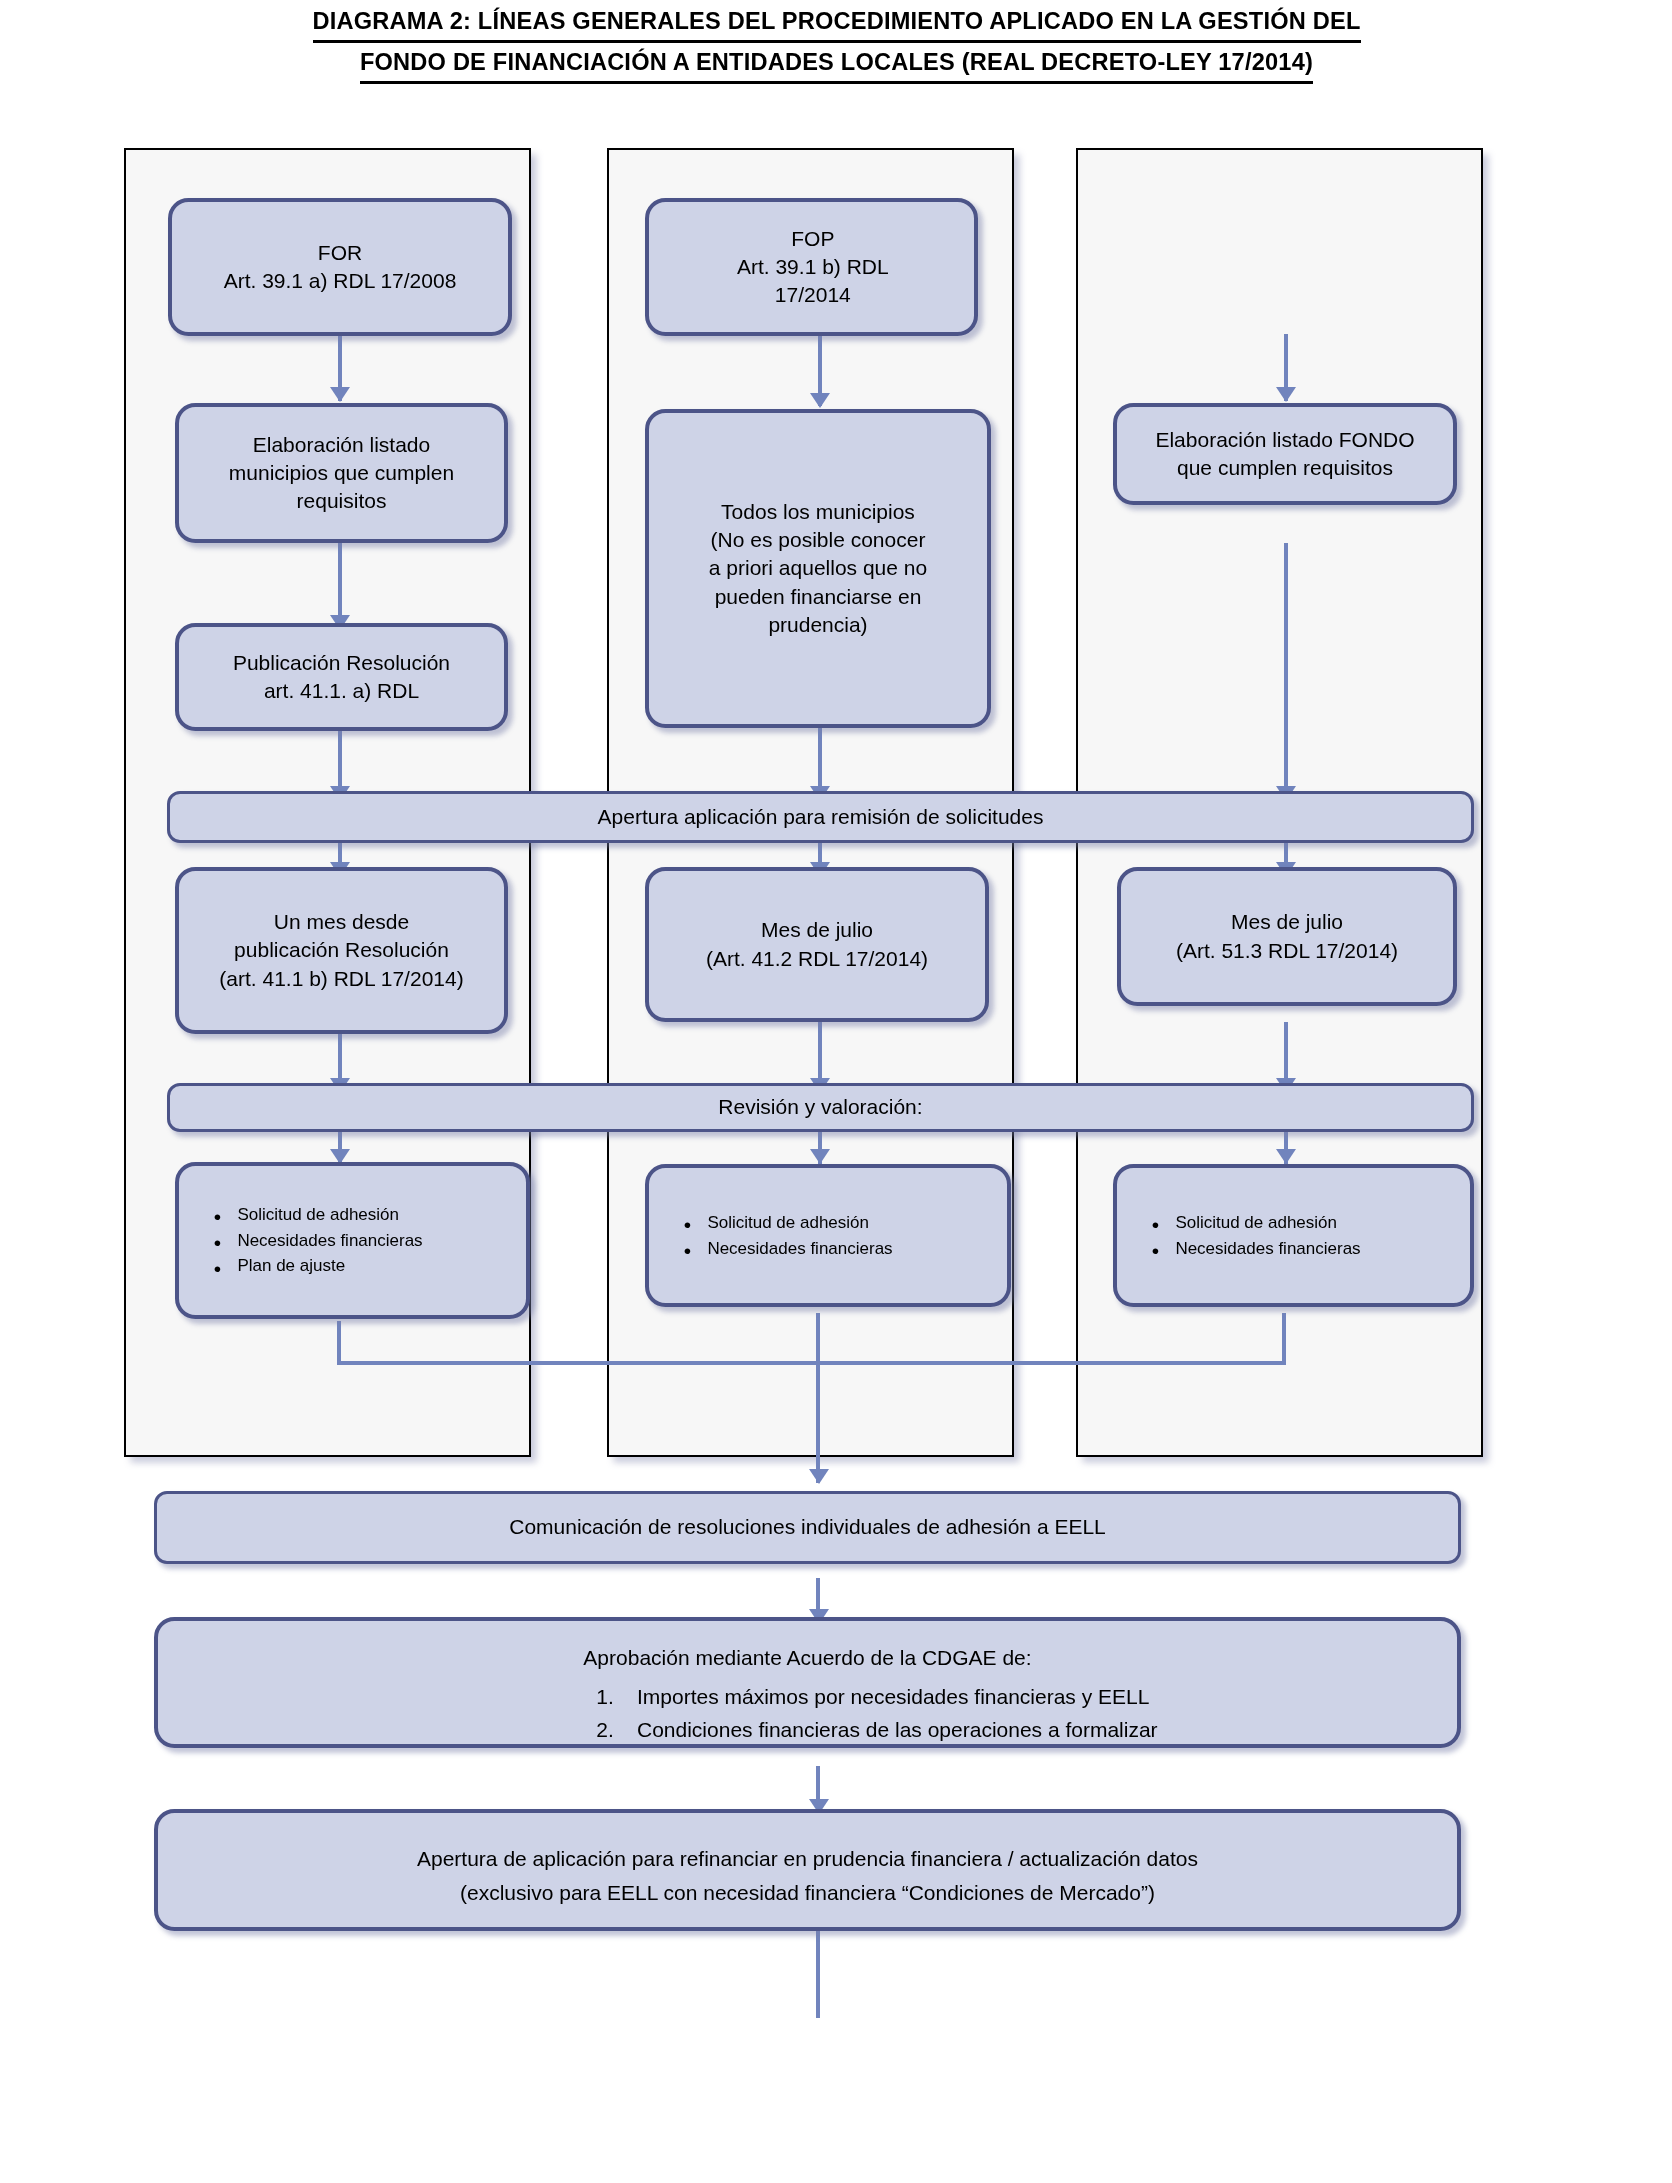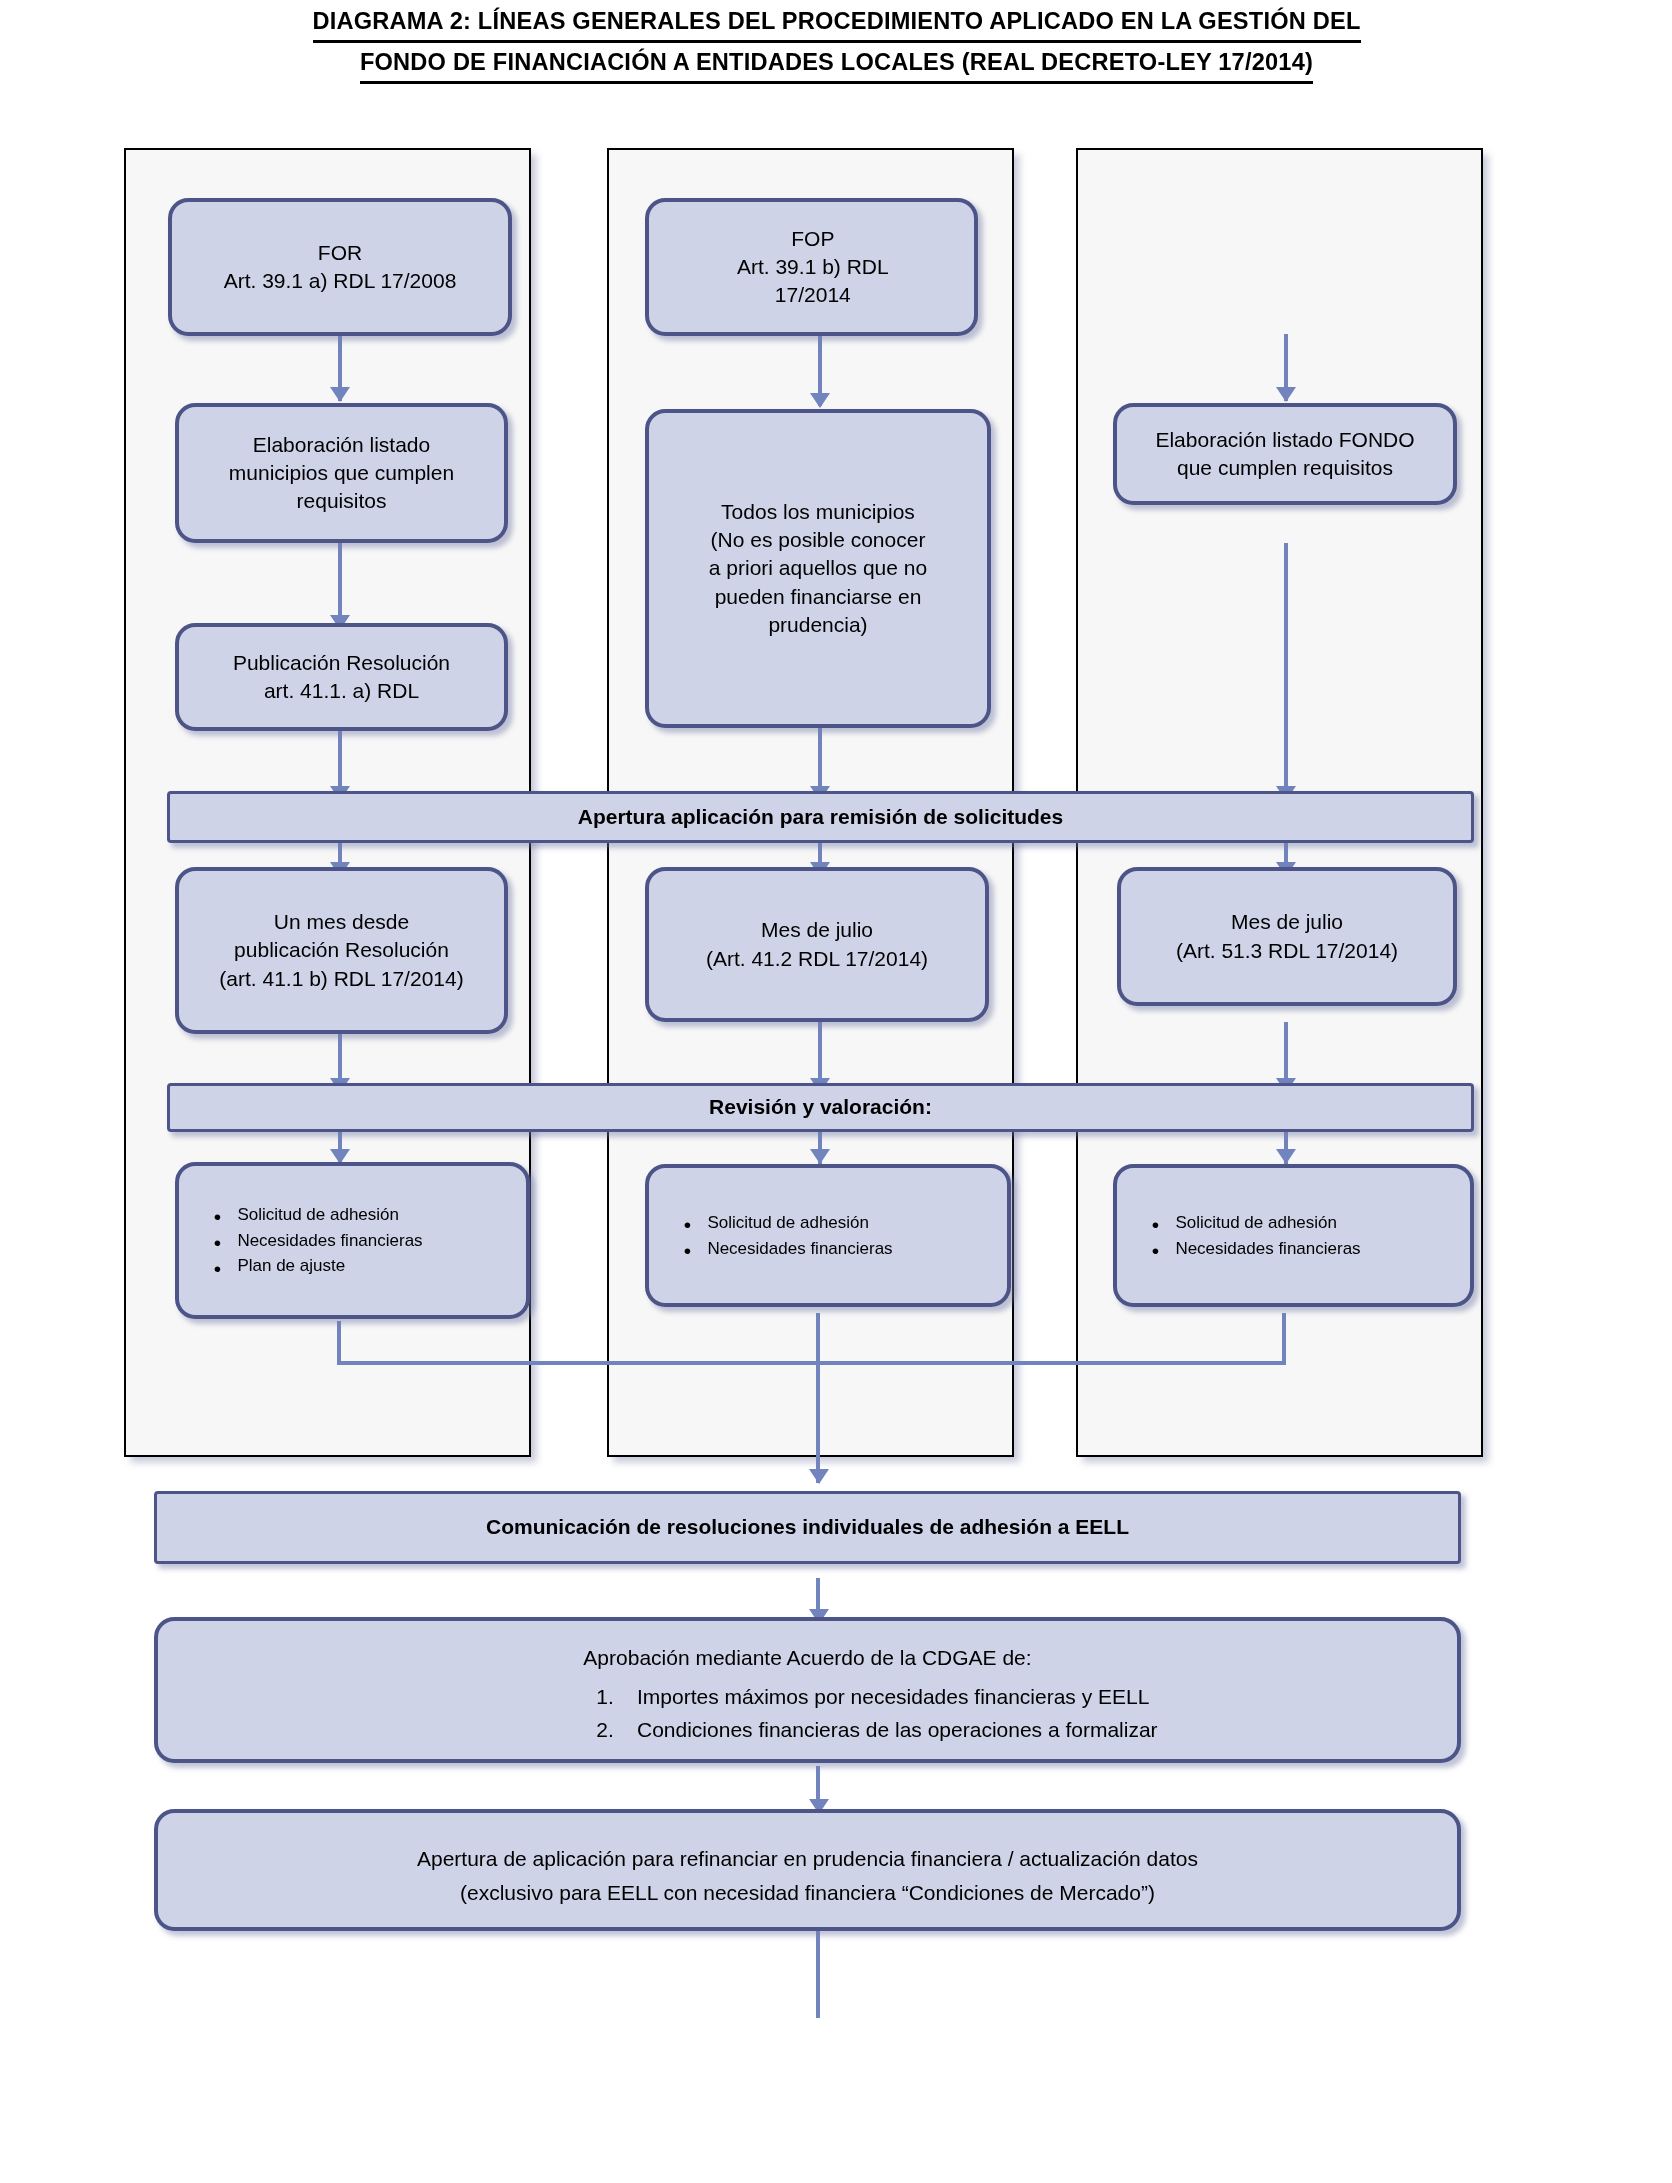--- a/index.html
+++ b/index.html
@@ -59,23 +59,22 @@
     display: flex;
     align-items: center;
     justify-content: center;
     text-align: center;
     font-size: 21px;
     line-height: 1.34;
     color: #000;
     padding: 4.7px 9.4px;
   }
   .node.bar {
-    border-radius: 4px;
+    border-radius: 13px;
     border-width: 3.9px;
-    font-weight: bold;
   }
   .node.listnode {
     justify-content: flex-start;
     text-align: left;
   }
   .node .txt { width: 100%; white-space: pre-line; }
 
   ul.bullets {
     margin: 0;
     padding: 0 0 0 36px;
@@ -280,21 +279,21 @@
     <ul class="bullets">
       <li>Solicitud de adhesión</li>
       <li>Necesidades financieras</li>
     </ul>
   </div>
 
   <div class="node bar" style="left:154px; top:1491px; width:1307px; height:73px;">
     <span class="txt">Comunicación de resoluciones individuales de adhesión a EELL</span>
   </div>
 
-  <div class="node" style="left:154px; top:1617px; width:1307px; height:146px; display:block; padding:20.4px 0 0 0;">
+  <div class="node" style="left:154px; top:1617px; width:1307px; height:131px; display:block; padding:20.4px 0 0 0;">
     <div class="centerline">Aprobación mediante Acuerdo de la CDGAE de:</div>
     <ol class="numlist" style="margin-top:4.7px; padding-left:421px;">
       <li>
         <span class="num">1.</span>
         <span>Importes máximos por necesidades financieras y EELL</span>
       </li>
       <li>
         <span class="num">2.</span>
         <span>Condiciones financieras de las operaciones a formalizar</span>
       </li>

